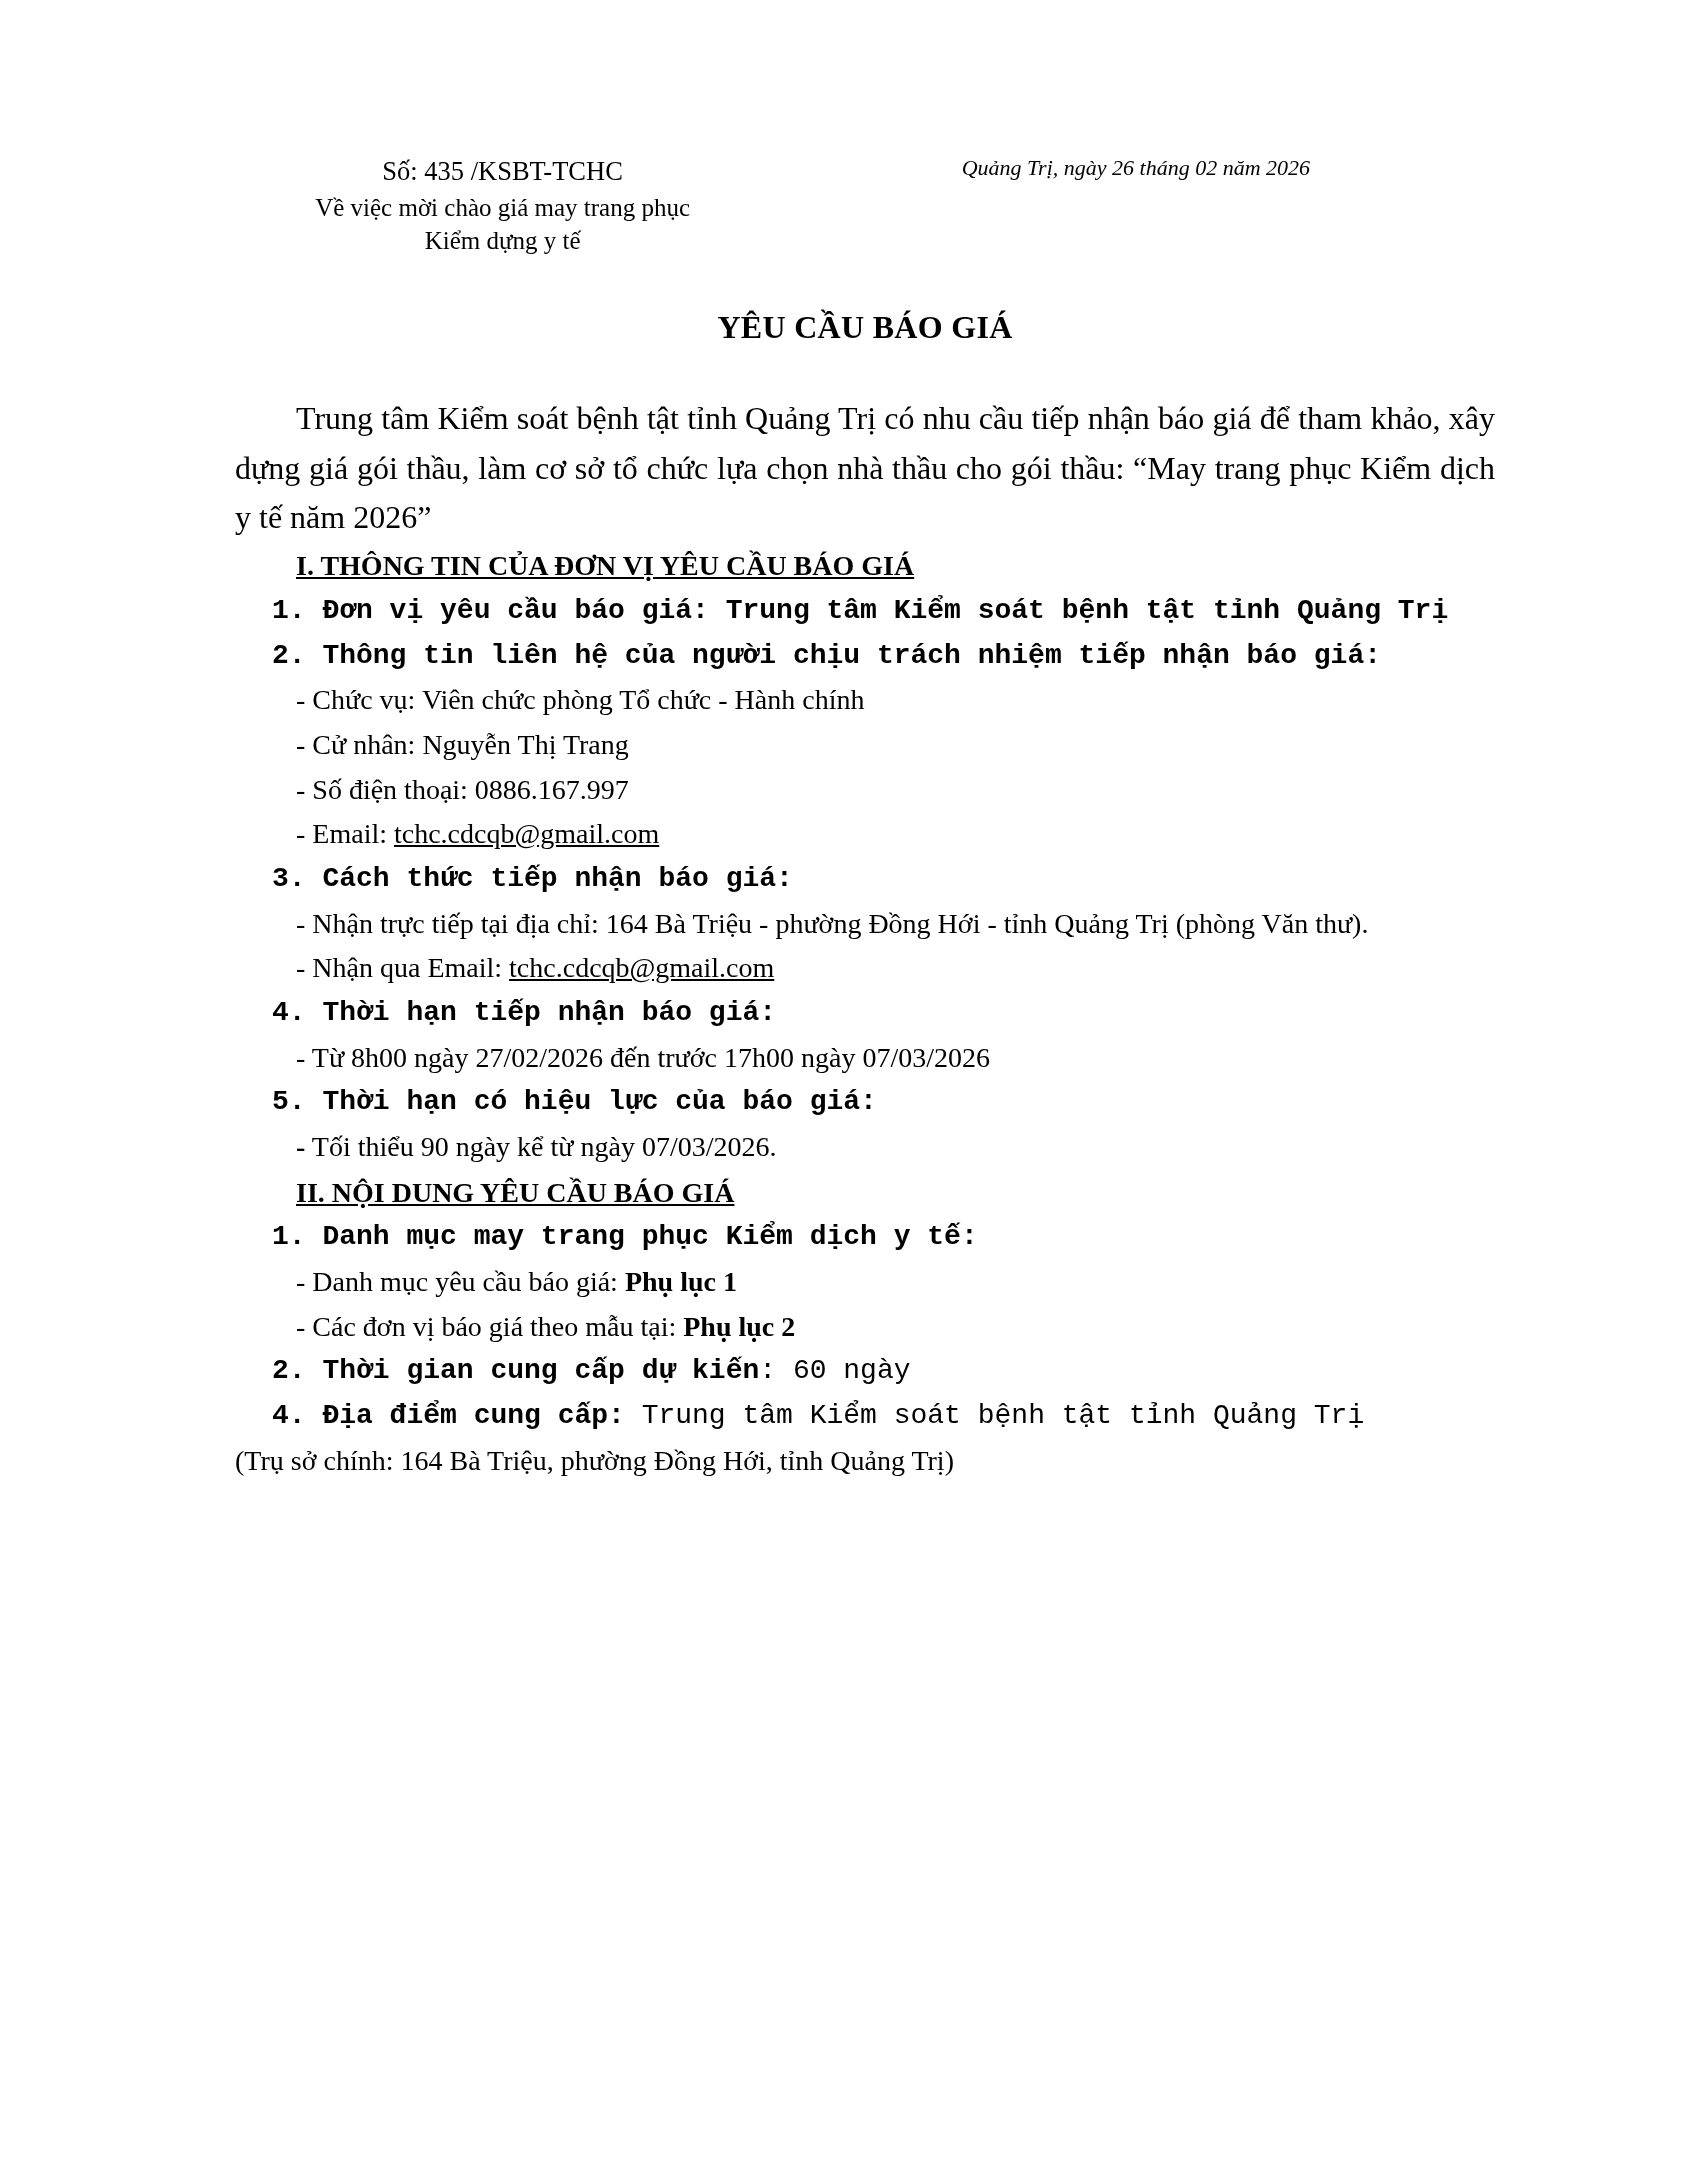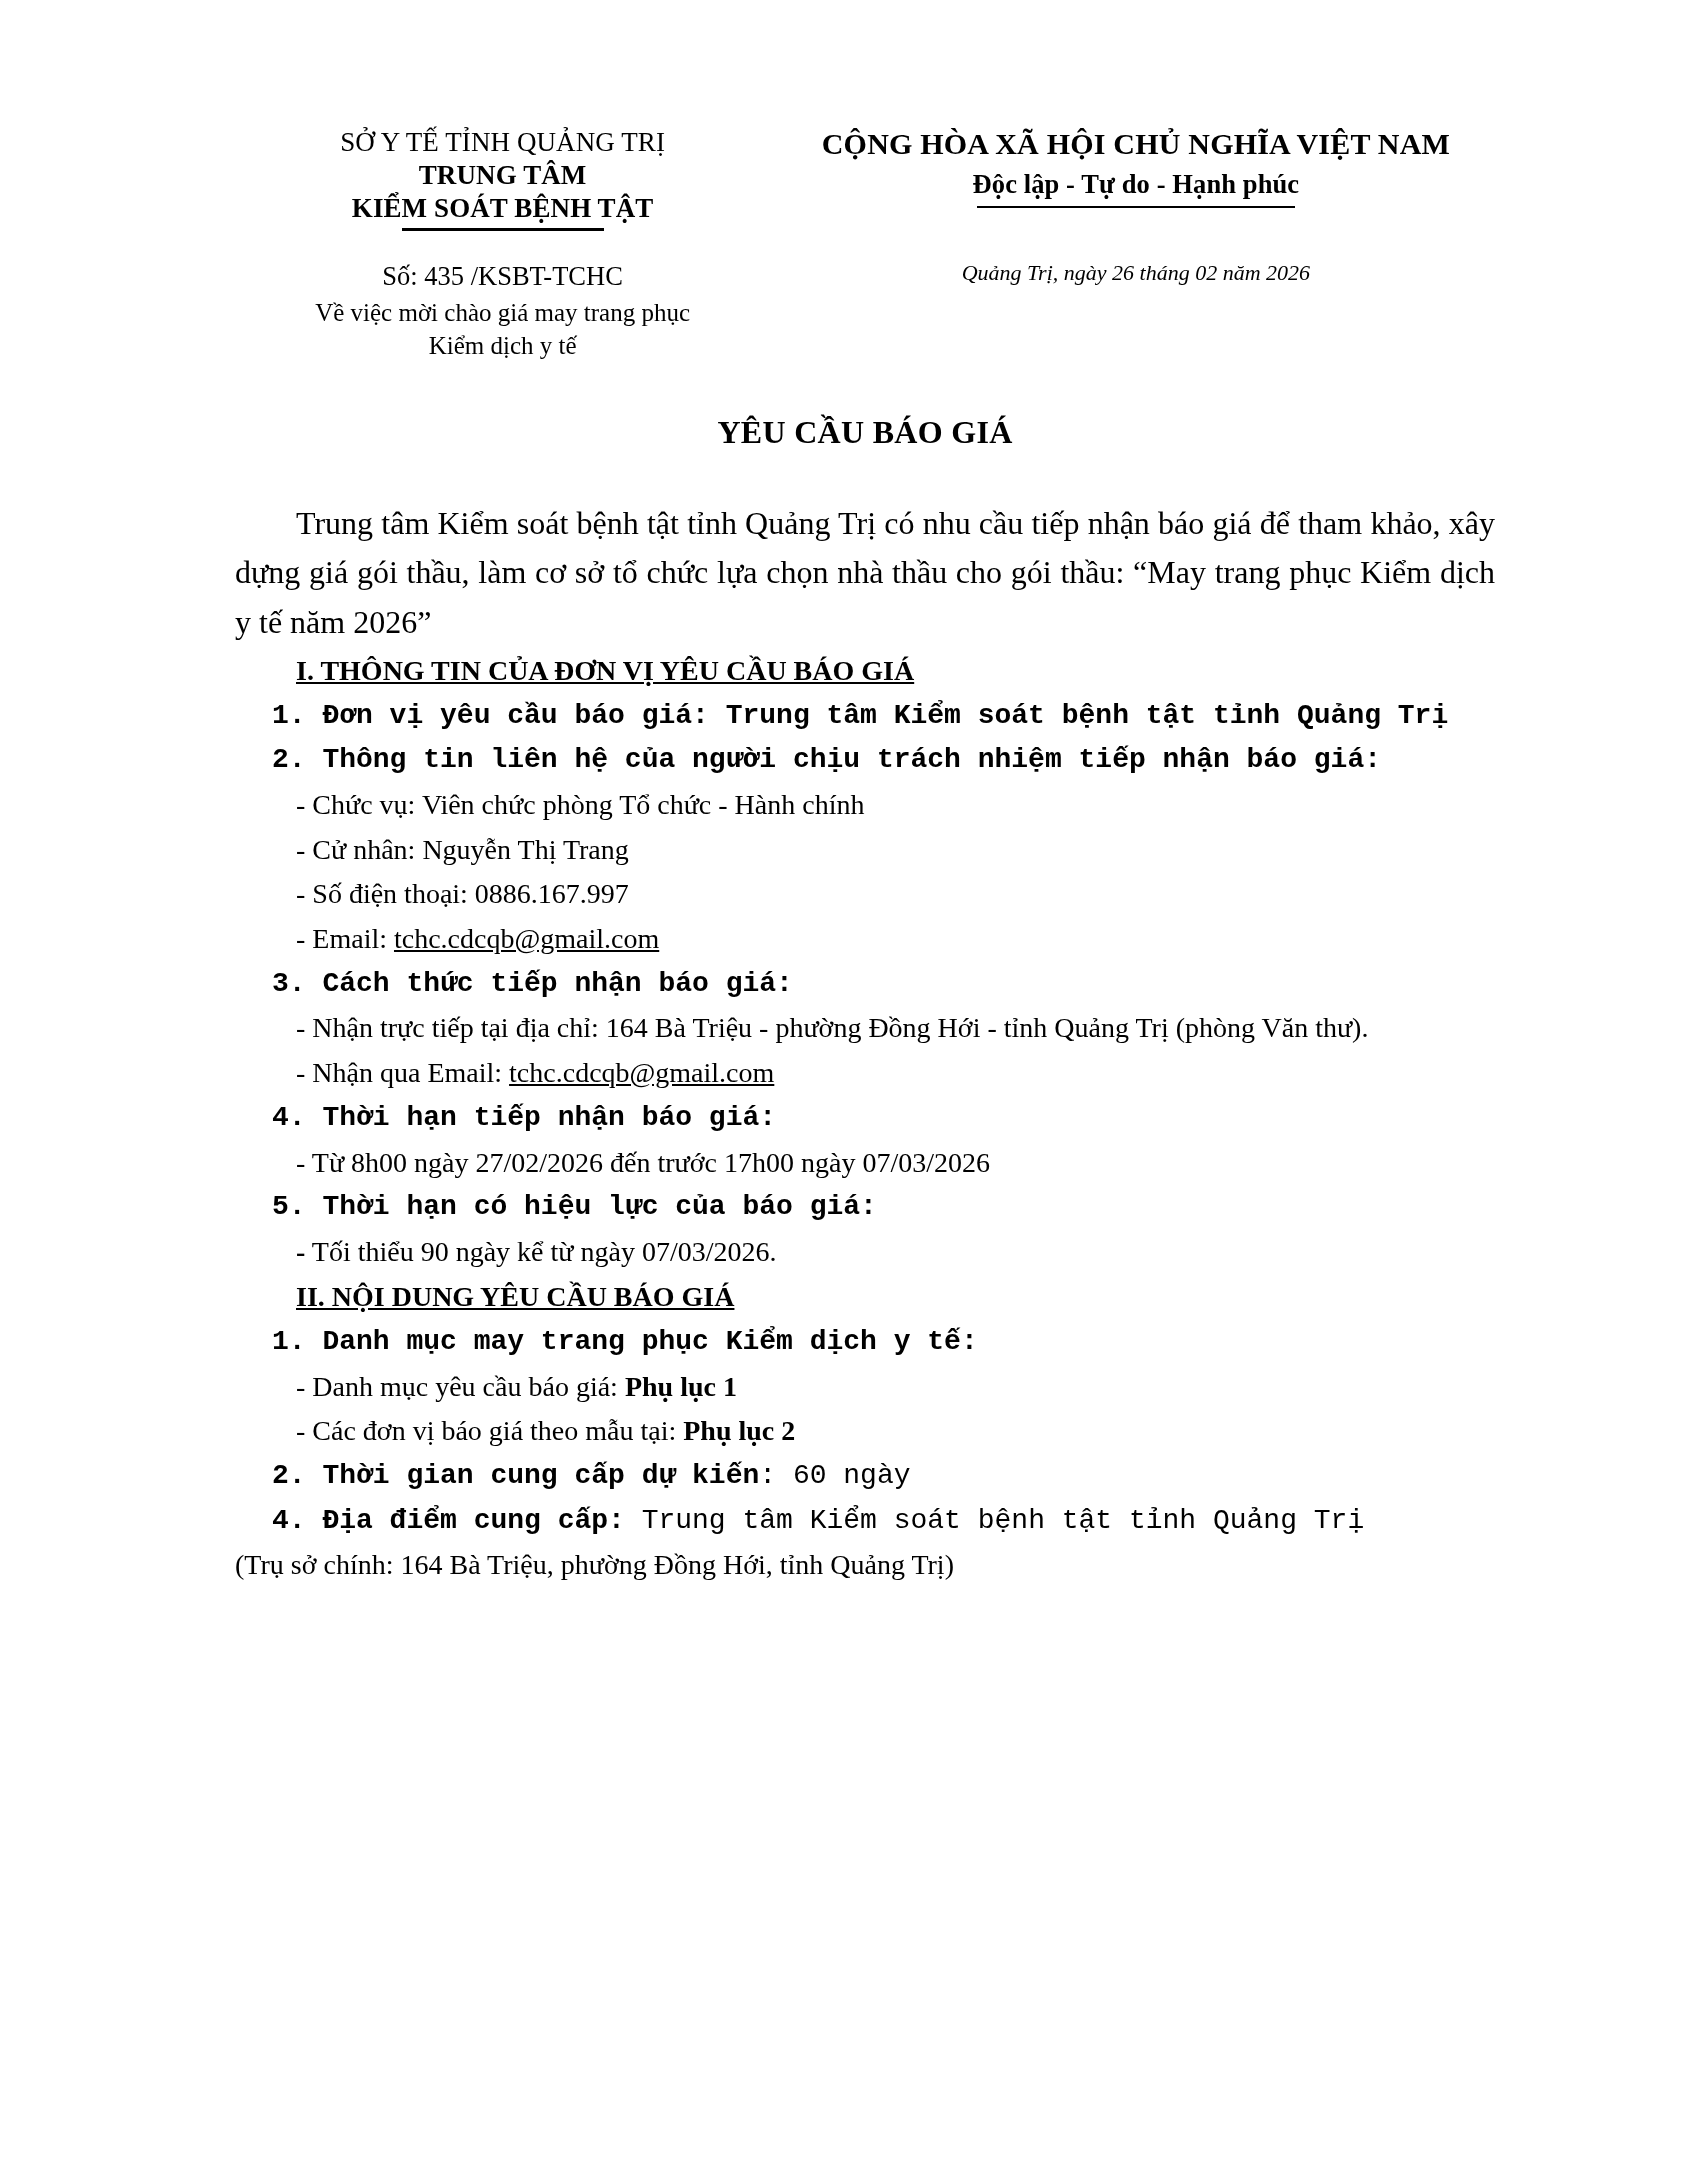--- a/index.html
+++ b/index.html
@@ -173,42 +173,27 @@
     margin-left: 0;
     text-indent: 61px;
     margin-top: 1.3px;
   }
 </style>
 </head>
 <body>
 
 <div class="page">
 
-  <div class="header">
-    <div class="header-left">
-      <div class="org-super">SỞ Y TẾ TỈNH QUẢNG TRỊ</div>
-      <div class="org-name">
-        <span>TRUNG TÂM</span>
-        <span class="ln2">KIỂM SOÁT BỆNH TẬT</span>
-      </div>
-      <div class="org-underline"></div>
-    </div>
-    <div class="header-right">
-      <div class="nation">CỘNG HÒA XÃ HỘI CHỦ NGHĨA VIỆT NAM</div>
-      <div class="motto">Độc lập - Tự do - Hạnh phúc</div>
-      <div class="motto-underline"></div>
-    </div>
-  </div>
 
   <div class="meta-row">
     <div class="meta-left">
       <div class="doc-no">Số:  435 /KSBT-TCHC</div>
       <div class="doc-subject">
         <span>Về việc mời chào giá may trang phục</span>
-        <span class="ln2">Kiểm dịch y tế</span>
+        <span class="ln2">Kiểm dựng y tế</span>
       </div>
     </div>
     <div class="meta-right">Quảng Trị, ngày   26  tháng 02 năm 2026</div>
   </div>
 
   <div class="doc-title">YÊU CẦU BÁO GIÁ</div>
 
   <div class="intro">Trung tâm Kiểm soát bệnh tật tỉnh Quảng Trị có nhu cầu tiếp nhận báo giá để tham khảo, xây dựng giá gói thầu, làm cơ sở tổ chức lựa chọn nhà thầu cho gói thầu: “May trang phục Kiểm dịch y tế năm 2026”</div>
 
   <div class="blk sec-head">I. THÔNG TIN CỦA ĐƠN VỊ YÊU CẦU BÁO GIÁ</div>

